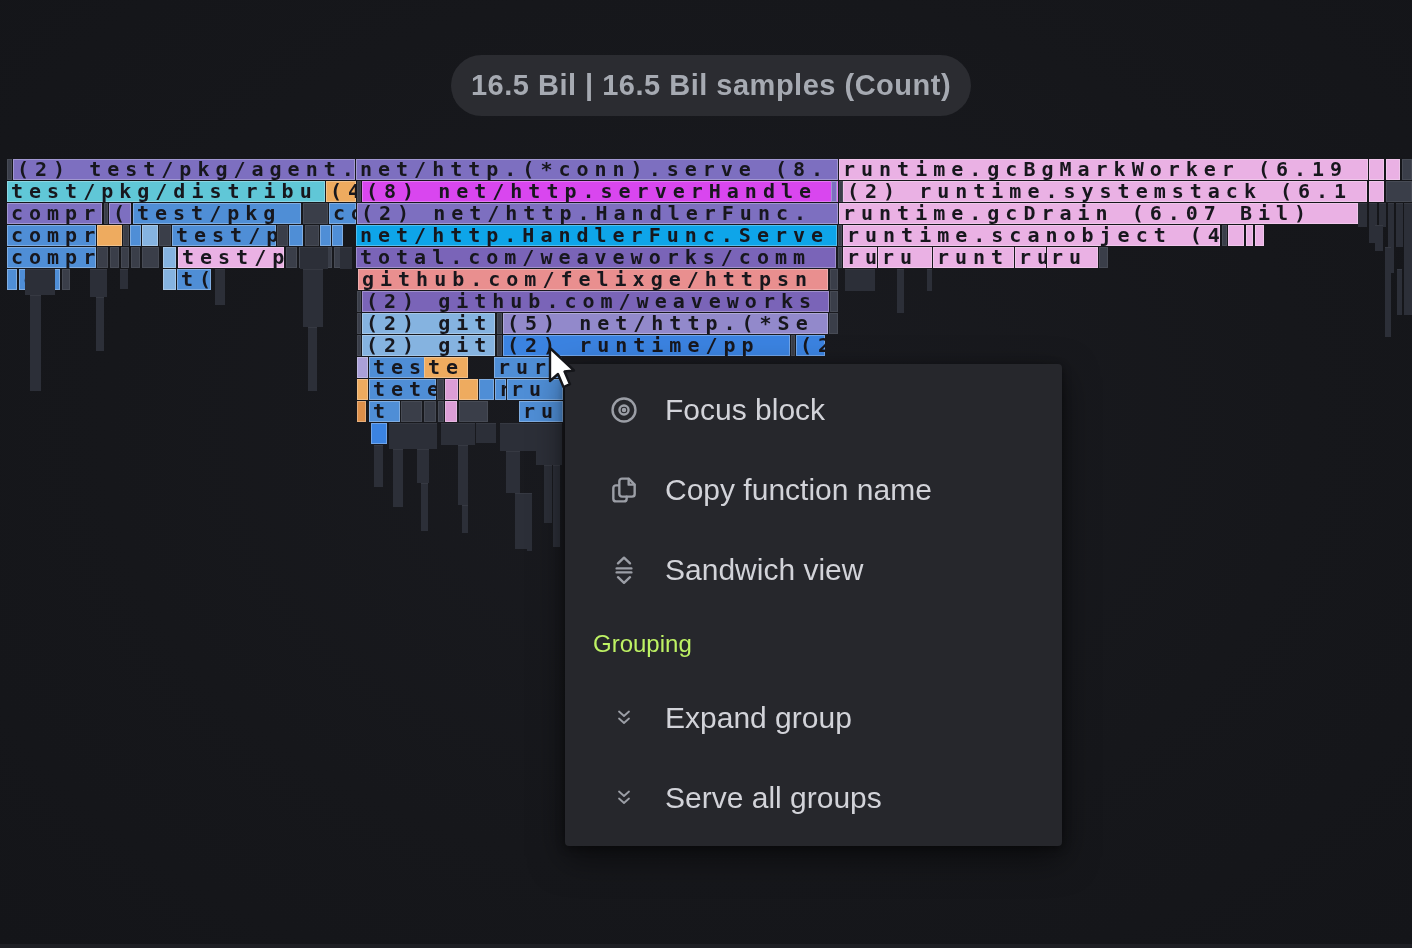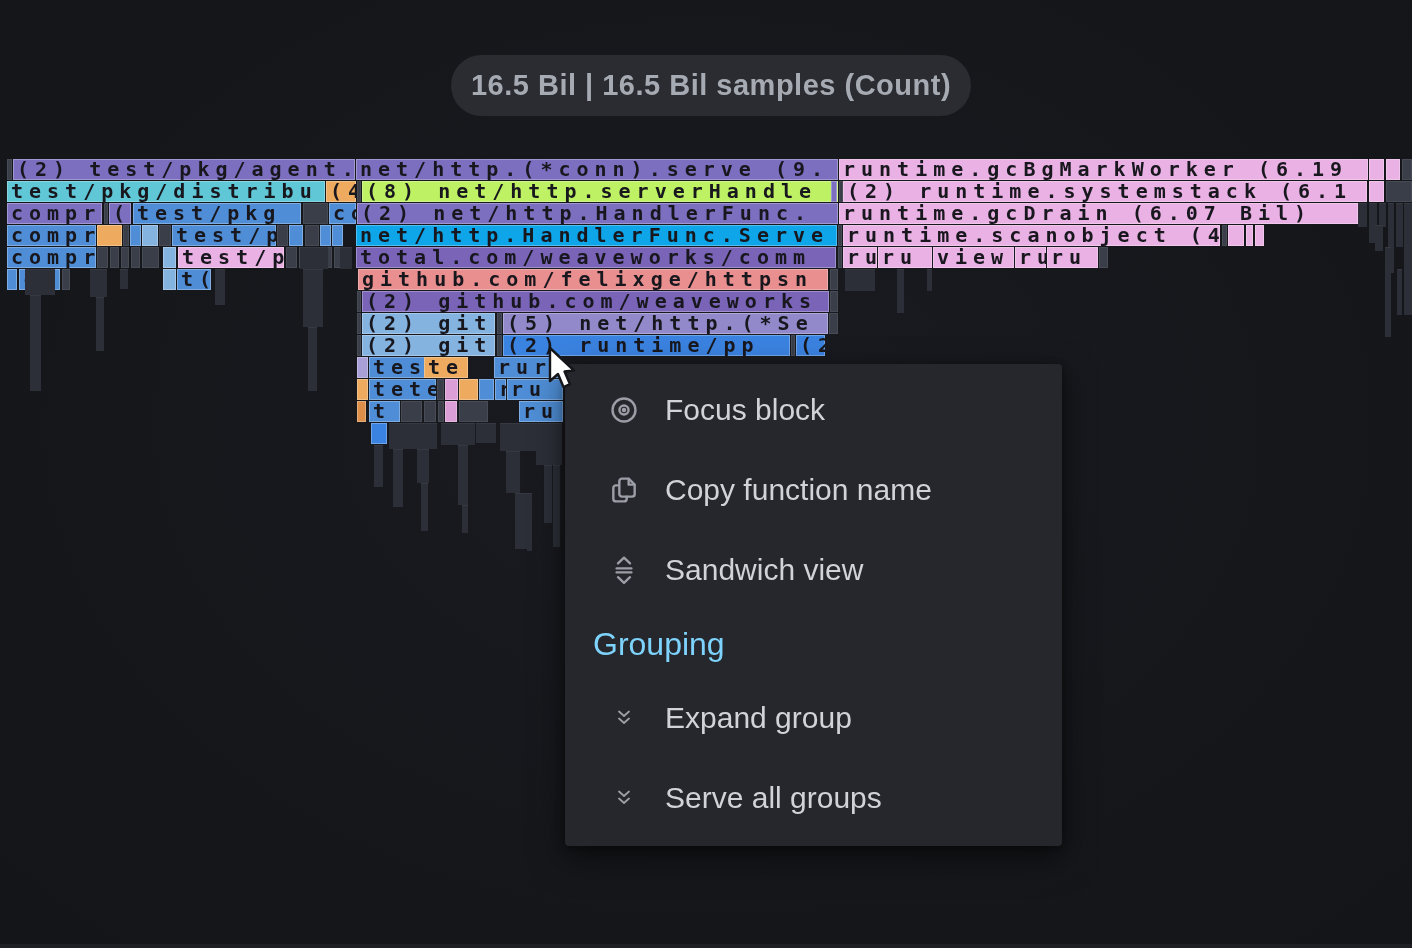--- a/index.html
+++ b/index.html
@@ -40,43 +40,43 @@
     z-index:5;
   }
   .menu-item {
     height:80px; display:flex; align-items:center; cursor:pointer;
     padding-left:42px;
   }
   .menu-item .mi-icon { width:34px; height:34px; flex:0 0 34px; display:flex; align-items:center; justify-content:center; }
   .menu-item .mi-label { margin-left:24px; color:#d2d3d9; font-size:30px; }
   .menu-section {
     height:68px; display:flex; align-items:center; padding-left:28px;
-    color:#7dd3fc; font-size:32px;
+    color:#bef264; font-size:24px;
   }
   .mi-icon svg { stroke:#9b9ea6; fill:none; stroke-width:1.8; stroke-linecap:round; stroke-linejoin:round; }
   .cursor { position:absolute; left:542px; top:344px; z-index:9; pointer-events:none; }
   .bottom-strip { position:absolute; left:0; bottom:0; width:1412px; height:4px; background:#1e1f24; }
 </style>
 </head>
 <body>
 
 <div class="pill">16.5 Bil | 16.5 Bil samples (Count)</div>
 
 <div id="flame">
     <div class="bar c-darkbar nolabel" style="left: 7px; top: 22px; width: 5px; height: 21px; background: rgb(58, 62, 73);"></div>
     <div class="bar c-purple1" style="left: 13px; top: 22px; width: 342px; height: 21px; background: rgb(125, 111, 192);">(2) test/pkg/agent.</div>
-    <div class="bar c-purple1" style="left: 356px; top: 22px; width: 482px; height: 21px; background: rgb(125, 111, 192);">net/http.(*conn).serve (9.</div>
+    <div class="bar c-purple1" style="left: 356px; top: 22px; width: 482px; height: 21px; background: rgb(125, 111, 192);">net/http.(*conn).serve (8.</div>
     <div class="bar c-pink" style="left: 839px; top: 22px; width: 529px; height: 21px; background: rgb(234, 177, 228);">runtime.gcBgMarkWorker (6.19</div>
     <div class="bar c-pink nolabel" style="left: 1369px; top: 22px; width: 15px; height: 21px; background: rgb(234, 177, 228);"></div>
     <div class="bar c-pink nolabel" style="left: 1386px; top: 22px; width: 14px; height: 21px; background: rgb(234, 177, 228);"></div>
     <div class="bar c-darkbar nolabel" style="left: 1402px; top: 22px; width: 10px; height: 21px; background: rgb(58, 62, 73);"></div>
     <div class="bar c-cyan" style="left: 7px; top: 44px; width: 318px; height: 21px; background: rgb(96, 199, 215);">test/pkg/distribu</div>
     <div class="bar c-orange" style="left: 326px; top: 44px; width: 30px; height: 21px; background: rgb(238, 171, 95);">(4</div>
     <div class="bar c-darkbar nolabel" style="left: 357px; top: 44px; width: 4px; height: 21px; background: rgb(58, 62, 73);"></div>
-    <div class="bar c-purple1" style="left: 362px; top: 44px; width: 476px; height: 21px; background: #bef264;">(8) net/http.serverHandle</div>
+    <div class="bar c-purple1" style="left: 362px; top: 44px; width: 476px; height: 21px; background: #d946ef;">(8) net/http.serverHandle</div>
     <div class="bar c-purple1 nolabel" style="left: 831px; top: 44px; width: 6px; height: 21px; background: rgb(125, 111, 192);"></div>
     <div class="bar c-darkbar nolabel" style="left: 839px; top: 44px; width: 4px; height: 21px; background: rgb(58, 62, 73);"></div>
     <div class="bar c-pink" style="left: 843px; top: 44px; width: 524px; height: 21px; background: rgb(234, 177, 228);">(2) runtime.systemstack (6.1</div>
     <div class="bar c-pink nolabel" style="left: 1369px; top: 44px; width: 15px; height: 21px; background: rgb(234, 177, 228);"></div>
     <div class="bar c-darkbar nolabel" style="left: 1386px; top: 44px; width: 26px; height: 21px; background: rgb(58, 62, 73);"></div>
     <div class="bar c-purple1" style="left: 7px; top: 66px; width: 95px; height: 21px; background: rgb(125, 111, 192);">compr</div>
     <div class="bar c-darkbar nolabel" style="left: 104px; top: 66px; width: 4px; height: 21px; background: rgb(58, 62, 73);"></div>
     <div class="bar c-purple1" style="left: 109px; top: 66px; width: 22px; height: 21px; background: rgb(125, 111, 192);">(</div>
     <div class="bar c-blue" style="left: 133px; top: 66px; width: 168px; height: 21px; background: rgb(79, 142, 214);">test/pkg</div>
     <div class="bar c-darkbar nolabel" style="left: 303px; top: 66px; width: 25px; height: 21px; background: rgb(58, 62, 73);"></div>
@@ -112,21 +112,21 @@
     <div class="bar c-pink" style="left: 178px; top: 110px; width: 106px; height: 21px; background: rgb(234, 177, 228);">test/p</div>
     <div class="bar c-darkbar nolabel" style="left: 286px; top: 110px; width: 11px; height: 21px; background: rgb(58, 62, 73);"></div>
     <div class="bar c-darkbar nolabel" style="left: 299px; top: 110px; width: 11px; height: 21px; background: rgb(58, 62, 73);"></div>
     <div class="bar c-darkbar nolabel" style="left: 312px; top: 110px; width: 9px; height: 21px; background: rgb(58, 62, 73);"></div>
     <div class="bar c-darkbar nolabel" style="left: 323px; top: 110px; width: 9px; height: 21px; background: rgb(58, 62, 73);"></div>
     <div class="bar c-darkbar nolabel" style="left: 334px; top: 110px; width: 11px; height: 21px; background: rgb(58, 62, 73);"></div>
     <div class="bar c-purple2" style="left: 356px; top: 110px; width: 480px; height: 21px; background: rgb(122, 100, 184);">total.com/weaveworks/comm</div>
     <div class="bar c-darkbar nolabel" style="left: 838px; top: 110px; width: 4px; height: 21px; background: rgb(58, 62, 73);"></div>
     <div class="bar c-pink" style="left: 843px; top: 110px; width: 34px; height: 21px; background: rgb(234, 177, 228);">ru</div>
     <div class="bar c-pink" style="left: 878px; top: 110px; width: 54px; height: 21px; background: rgb(234, 177, 228);">ru</div>
-    <div class="bar c-pink" style="left: 933px; top: 110px; width: 81px; height: 21px; background: rgb(234, 177, 228);">view</div>
+    <div class="bar c-pink" style="left: 933px; top: 110px; width: 81px; height: 21px; background: rgb(234, 177, 228);">runt</div>
     <div class="bar c-pink" style="left: 1015px; top: 110px; width: 31px; height: 21px; background: rgb(234, 177, 228);">ru</div>
     <div class="bar c-pink" style="left: 1047px; top: 110px; width: 51px; height: 21px; background: rgb(234, 177, 228);">ru</div>
     <div class="bar c-darkbar nolabel" style="left: 1099px; top: 110px; width: 9px; height: 21px; background: rgb(58, 62, 73);"></div>
     <div class="bar c-blue nolabel" style="left: 7px; top: 132px; width: 10px; height: 21px; background: rgb(79, 142, 214);"></div>
     <div class="bar c-blue" style="left: 19px; top: 132px; width: 41px; height: 21px; background: rgb(79, 142, 214);">co</div>
     <div class="bar c-darkbar nolabel" style="left: 62px; top: 132px; width: 8px; height: 21px; background: rgb(58, 62, 73);"></div>
     <div class="bar c-blueL nolabel" style="left: 163px; top: 132px; width: 13px; height: 21px; background: rgb(133, 179, 224);"></div>
     <div class="bar c-blue" style="left: 177px; top: 132px; width: 34px; height: 21px; background: rgb(79, 142, 214);">t(</div>
     <div class="bar c-salmon" style="left: 358px; top: 132px; width: 470px; height: 21px; background: rgb(233, 143, 143);">github.com/felixge/httpsn</div>
     <div class="bar c-darkbar nolabel" style="left: 830px; top: 132px; width: 8px; height: 21px; background: rgb(58, 62, 73);"></div>

